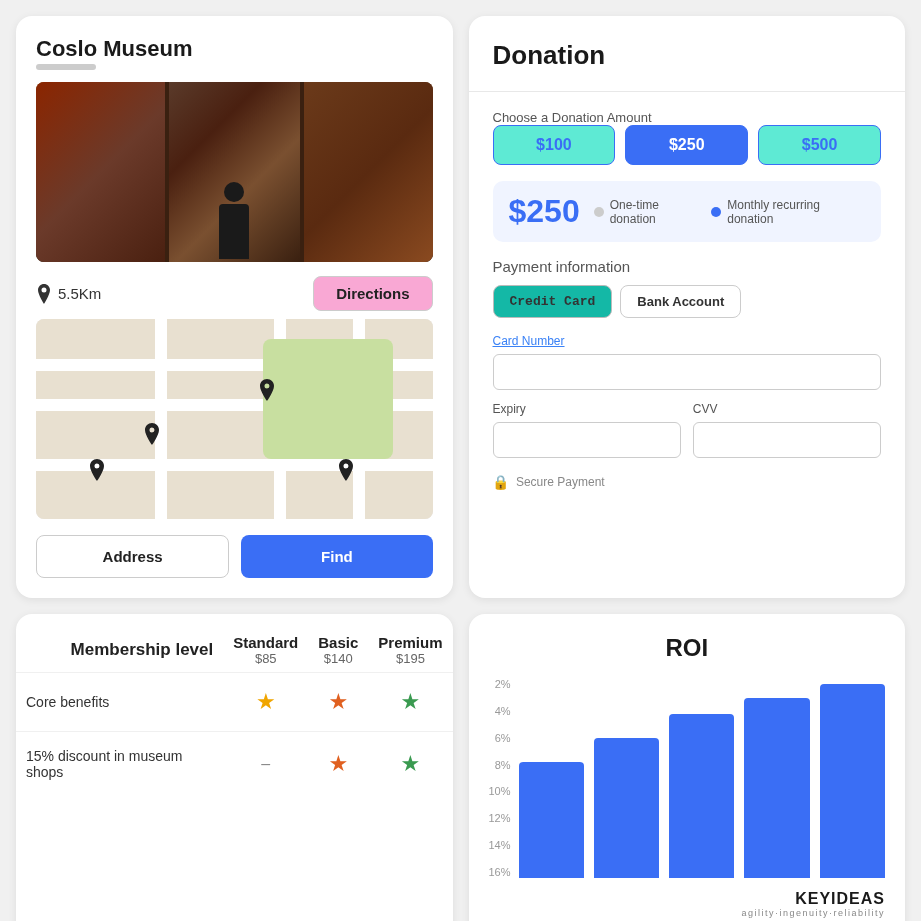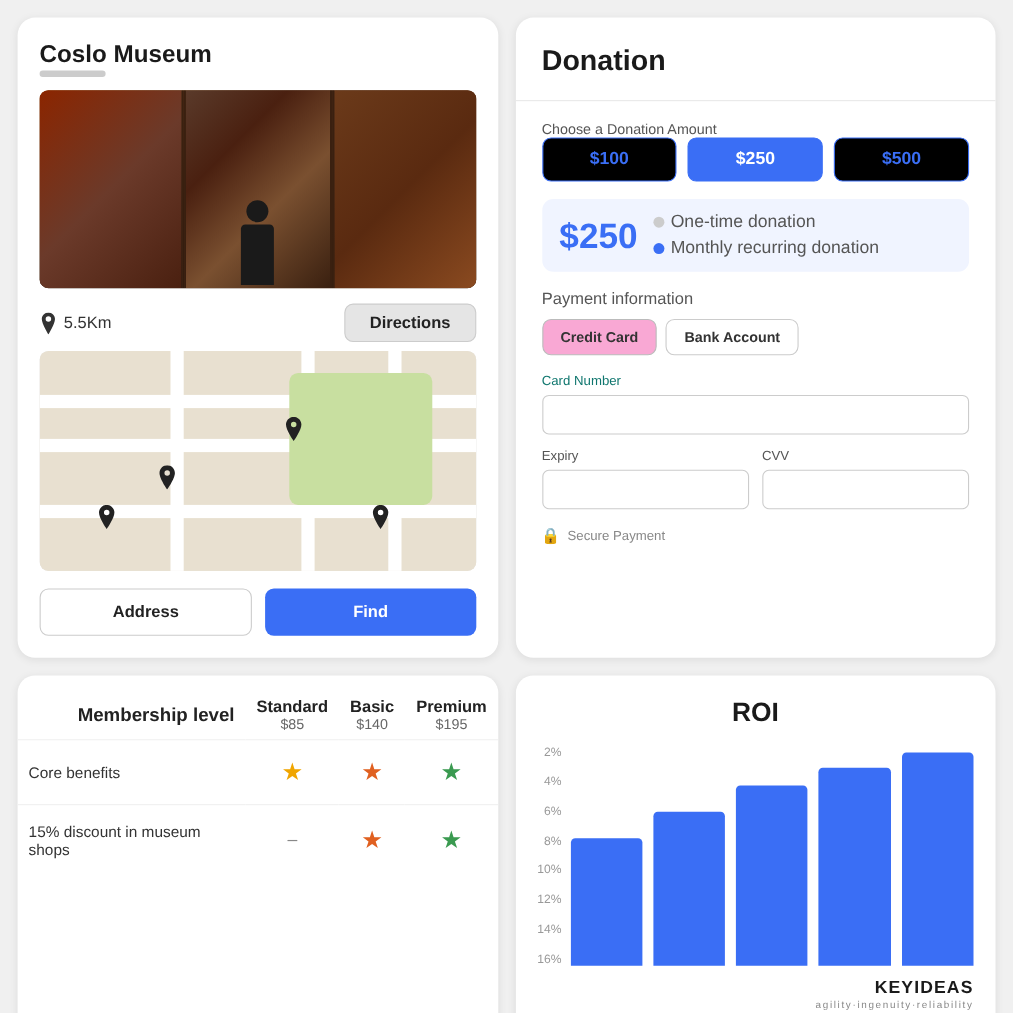--- a/index.html
+++ b/index.html
@@ -126,21 +126,21 @@
       color: #333;
     }
 
     .pin-icon {
       width: 16px;
       height: 20px;
       display: inline-block;
     }
 
     .directions-btn {
-      background: #e5e5e5;
+      background: #f9a8d4;
       border: 1.5px solid #ccc;
       border-radius: 8px;
       padding: 8px 22px;
       font-size: 15px;
       font-weight: 600;
       cursor: pointer;
       color: #222;
     }
 
     
@@ -251,21 +251,21 @@
       display: flex;
       gap: 10px;
       margin-bottom: 16px;
     }
 
     .amount-btn {
       flex: 1;
       padding: 10px 0;
       border: 1.5px solid #3a6ef5;
       border-radius: 8px;
-      background: #000000;
+      background: #5eead4;
       color: #3a6ef5;
       font-size: 16px;
       font-weight: 700;
       cursor: pointer;
     }
 
     .amount-btn.active {
       background: #3a6ef5;
       color: #fff;
     }
@@ -281,23 +281,23 @@
     }
 
     .selected-amount-value {
       font-size: 32px;
       font-weight: 800;
       color: #3a6ef5;
     }
 
     .donation-type {
       display: flex;
-      flex-direction: column;
+      flex-direction: row;
       gap: 6px;
-      font-size: 16px;
+      font-size: 12px;
       color: #555;
     }
 
     .donation-type-item {
       display: flex;
       align-items: center;
       gap: 6px;
     }
 
     .radio-dot {
@@ -330,35 +330,37 @@
       border-radius: 8px;
       border: 1.5px solid #ccc;
       font-size: 13px;
       font-weight: 600;
       cursor: pointer;
       background: #fff;
       color: #333;
     }
 
     .payment-tab.active {
-      background: #f9a8d4;
+      background: #14b8a6;
       border-color: #bbb;
+      font-family: Liberation Mono, monospace;
     }
 
     .pay-credit-label {
       font-size: 13px;
       font-weight: 700;
       color: #3a6ef5;
       margin-bottom: 12px;
     }
 
     .card-number-label {
       font-size: 12px;
-      color: #0f766e;
+      color: #3b82f6;
       margin-bottom: 6px;
+      text-decoration: underline;
     }
 
     .card-input {
       width: 100%;
       height: 36px;
       border: 1.5px solid #ccc;
       border-radius: 6px;
       padding: 0 10px;
       font-size: 14px;
       margin-bottom: 12px;

